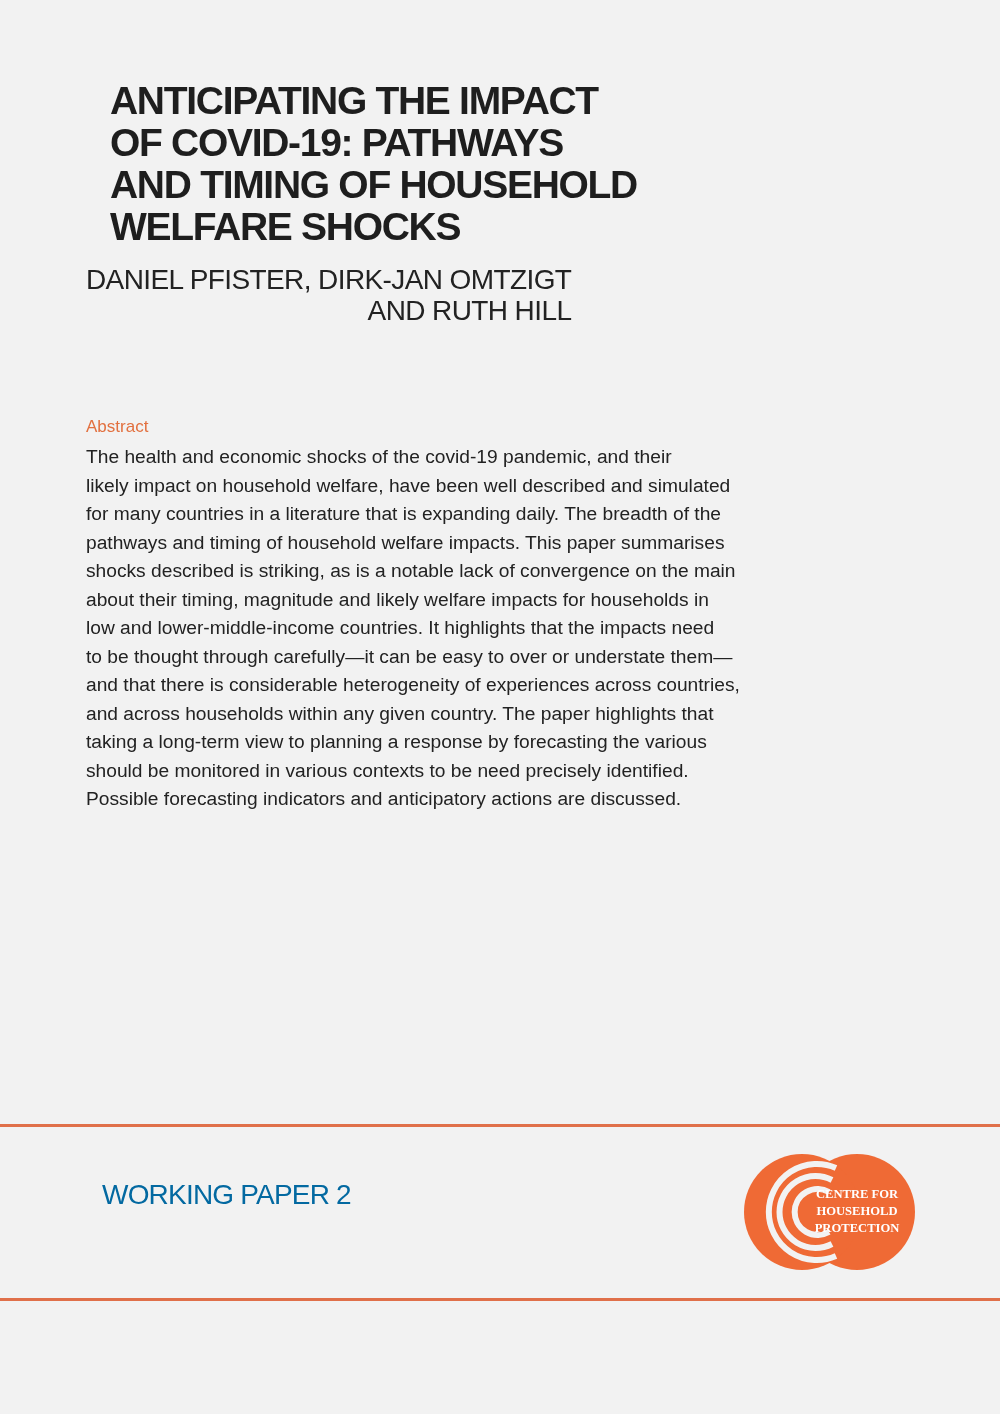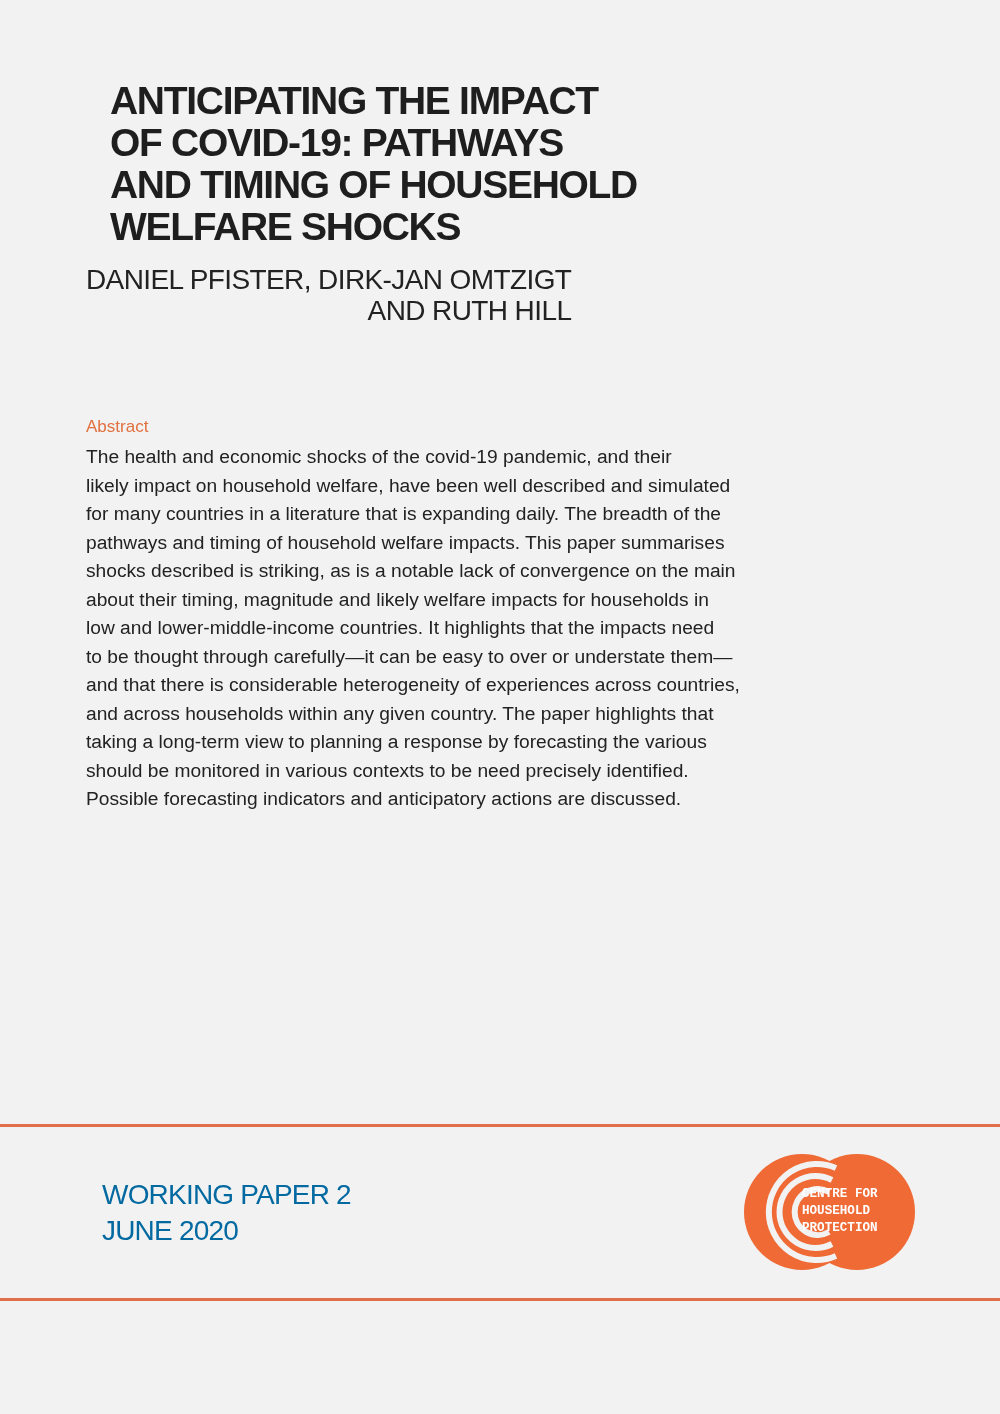--- a/index.html
+++ b/index.html
@@ -61,21 +61,22 @@
       color: #0369a1;
     }
     .footer-text span { display: block; white-space: nowrap; }
     .logo {
       position: absolute; left: 744px; top: 1154px;
       width: 172px; height: 116px;
     }
     .logo svg { position: absolute; left: 0; top: 0; }
     .logo-text {
       position: absolute; left: 58px; top: 32px; width: 110px;
-      font-family: Liberation Mono, monospace;
+      text-align: center;
+      font-family: Liberation Serif, serif;
       font-weight: 700;
       font-size: 12.6px;
       line-height: 17px;
       color: #ffffff;
     }
     .logo-text span { display: block; white-space: nowrap; }
   </style>
 </head>
 <body>
 
@@ -106,21 +107,20 @@
   <span>and across households within any given country. The paper highlights that</span>
   <span>taking a long-term view to planning a response by forecasting the various</span>
   <span>should be monitored in various contexts to be need precisely identified.</span>
   <span>Possible forecasting indicators and anticipatory actions are discussed.</span>
 </div>
 
 <div class="rule top"></div>
 
 <div class="footer-text">
   <span>WORKING PAPER 2</span>
-  <span>JUNE 2020</span>
 </div>
 
 <div class="logo">
   <svg width="172" height="116" viewBox="0 0 172 116">
 
     <circle cx="113" cy="58" r="58" fill="#ef6a35"></circle>
 
     <circle cx="58" cy="58" r="58" fill="#ef6a35"></circle>
 
     <g fill="none" stroke="#f2f2f2" stroke-width="6">

